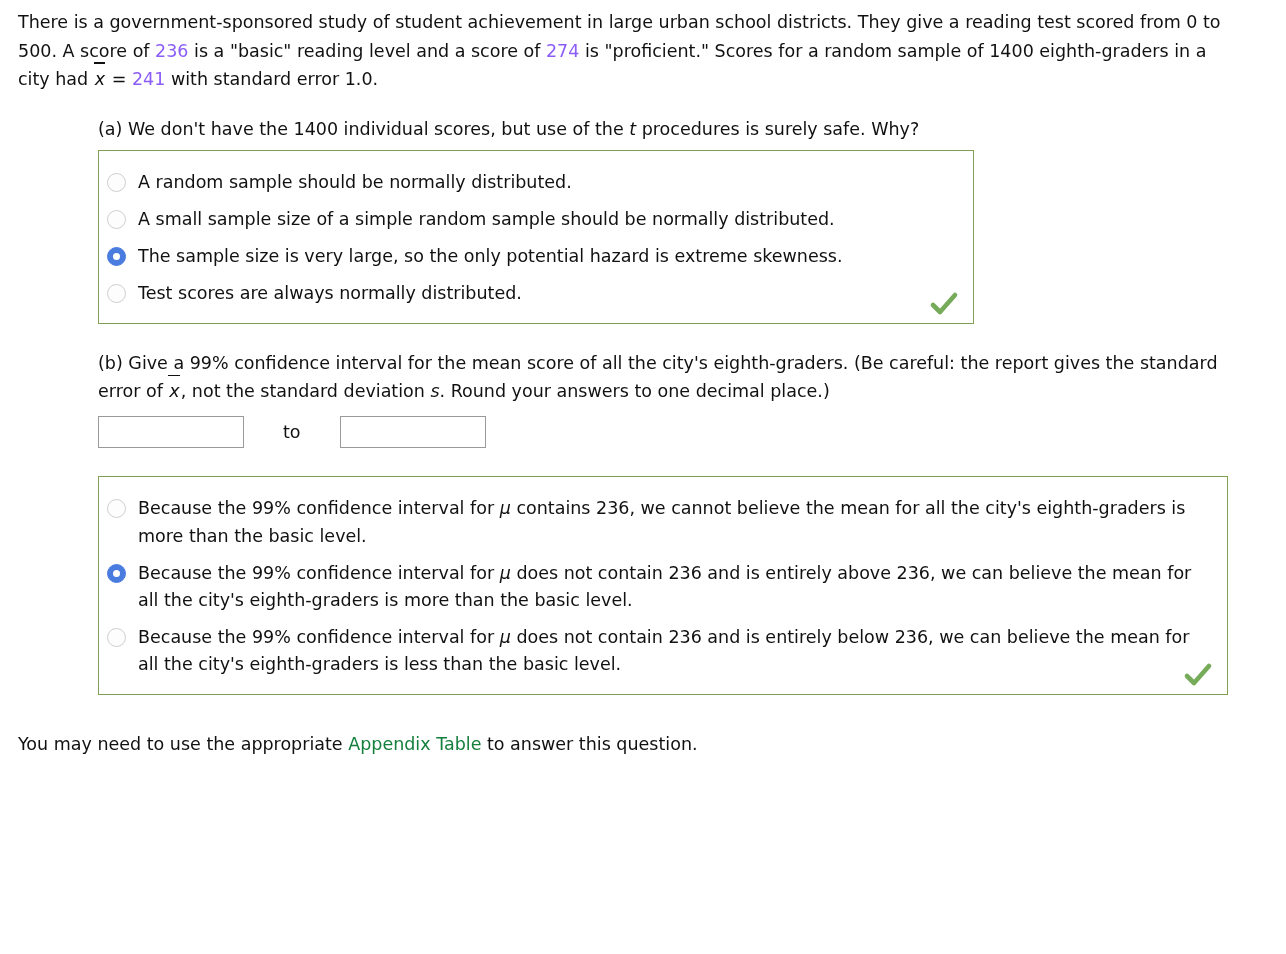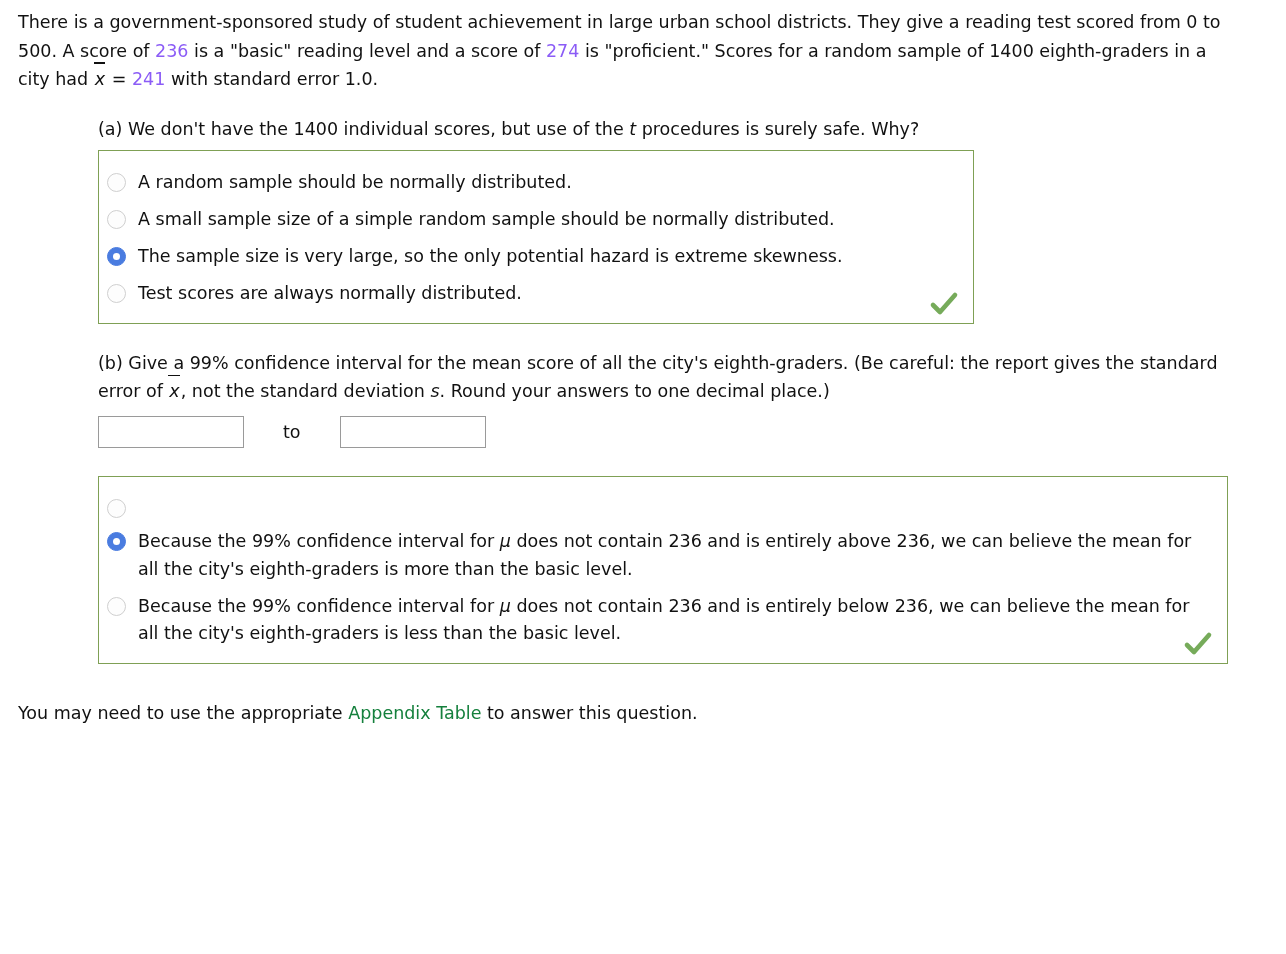--- a/index.html
+++ b/index.html
@@ -208,20 +208,21 @@
   </div>
 
   <div class="sp-c"></div>
 
   <div class="qblock">
 
     <div class="answer-box" style="width:1130px;">
 
       <div class="opt">
         <span class="radio"></span>
+        <span class="opt-label"><span>Because the 99% confidence interval for </span><span class="ital">μ</span><span> contains 236, we cannot believe the mean for all the city's eighth-graders is more than the basic level.</span></span>
       </div>
 
       <div class="opt">
         <span class="radio checked"></span>
         <span class="opt-label"><span>Because the 99% confidence interval for </span><span class="ital">μ</span><span> does not contain 236 and is entirely above 236, we can believe the mean for all the city's eighth-graders is more than the basic level.</span></span>
       </div>
 
       <div class="opt">
         <span class="radio"></span>
         <span class="opt-label"><span>Because the 99% confidence interval for </span><span class="ital">μ</span><span> does not contain 236 and is entirely below 236, we can believe the mean for all the city's eighth-graders is less than the basic level.</span></span>

